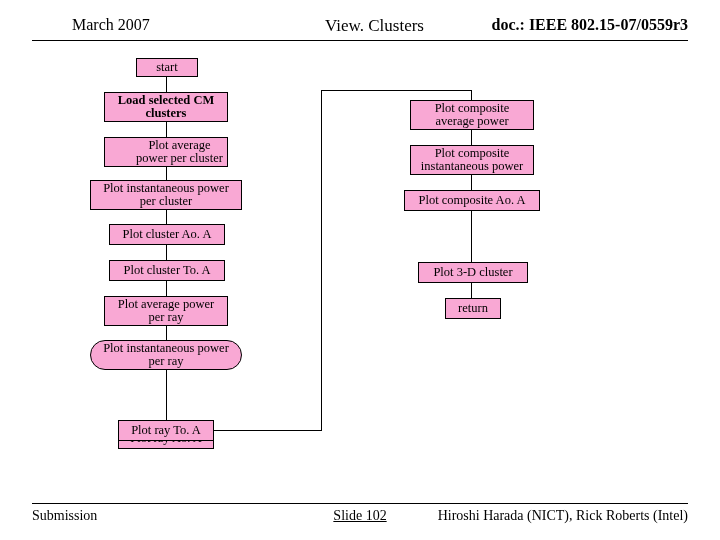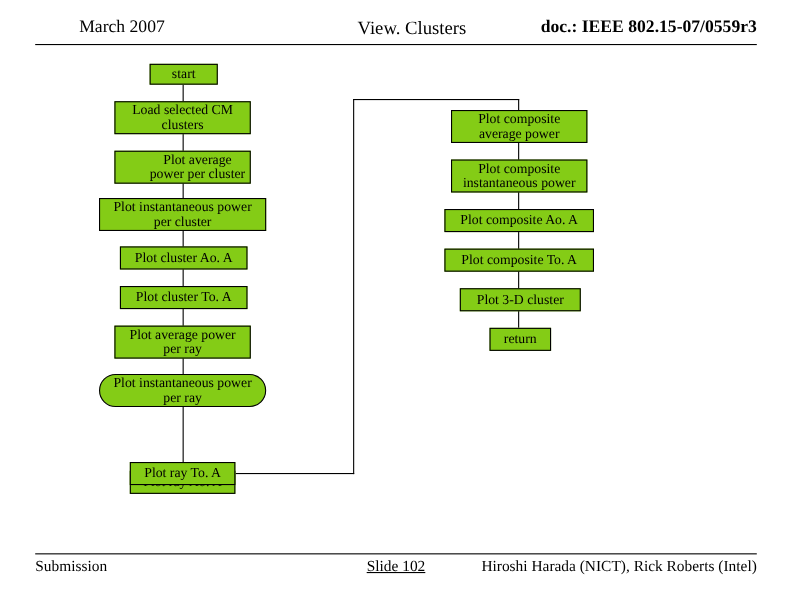--- a/index.html
+++ b/index.html
@@ -43,21 +43,21 @@
   .ftr-rule {
     position: absolute;
     left: 32px;
     right: 32px;
     bottom: 36px;
     border-top: 1px solid #000;
   }
 
   .box {
     position: absolute;
-    background: #84cc16;
+    background: #f9a8d4;
     border: 1.2px solid #000;
     font-size: 12.5px;
     line-height: 1.05;
     text-align: center;
     display: flex;
     align-items: center;
     justify-content: center;
     padding: 2px 4px;
     box-sizing: border-box;
     z-index: 2;
@@ -72,34 +72,33 @@
 <body>
 
 <div class="page">
 
   <div class="hdr-left">March 2007</div>
   <div class="hdr-center">View. Clusters</div>
   <div class="hdr-right">doc.: IEEE 802.15-07/0559r3</div>
   <div class="hdr-rule"></div>
 
   <div class="box" style="left:136px; top:58px;  width:62px;  height:19px;">start</div>
-  <div class="box" style="left:104px; top:92px;  width:124px; height:30px;">Load selected CM clusters</div>
+  <div class="box" style="left:104px; top:92px;  width:124px; height:30px;font-weight:bold;">Load selected CM clusters</div>
   <div class="box" style="left:104px; top:137px; width:124px; height:30px;padding-left:31px;">Plot average power per cluster</div>
   <div class="box" style="left:90px;  top:180px; width:152px; height:30px;">Plot instantaneous power per cluster</div>
   <div class="box" style="left:109px; top:260px; width:116px; height:21px;">Plot cluster To. A</div>
   <div class="box" style="left:109px; top:224px; width:116px; height:21px;">Plot cluster Ao. A</div>
   <div class="box" style="left:104px; top:296px; width:124px; height:30px;">Plot average power per ray</div>
   <div class="box" style="left:90px;  top:340px; width:152px; height:30px;border-radius:15px;">Plot instantaneous power per ray</div>
   <div class="box" style="left:118px; top:384px; width:96px;  height:21px;margin-top:44px;">Plot ray Ao. A</div>
   <div class="box" style="left:118px; top:420px; width:96px;  height:21px;">Plot ray To. A</div>
 
   <div class="box" style="left:410px; top:100px; width:124px; height:30px;">Plot composite average power</div>
   <div class="box" style="left:410px; top:145px; width:124px; height:30px;">Plot composite instantaneous power</div>
   <div class="box" style="left:404px; top:190px; width:136px; height:21px;">Plot composite Ao. A</div>
-  <div class="box" style="left:404px; top:226px; width:136px; height:21px;">Plot composite To. A</div>
   <div class="box" style="left:418px; top:262px; width:110px; height:21px;">Plot 3-D cluster</div>
   <div class="box" style="left:445px; top:298px; width:56px;  height:21px;">return</div>
 
   <div class="conn" style="left:166px; top:77px; width:1.4px; height:343px;"></div>
 
   <div class="conn" style="left:214px; top:430px; width:108px; height:1.4px;"></div>
   <div class="conn" style="left:321px; top:90px; width:1.4px; height:341px;"></div>
   <div class="conn" style="left:321px; top:90px; width:151px; height:1.4px;"></div>
   <div class="conn" style="left:471px; top:90px; width:1.4px; height:10px;"></div>
 

